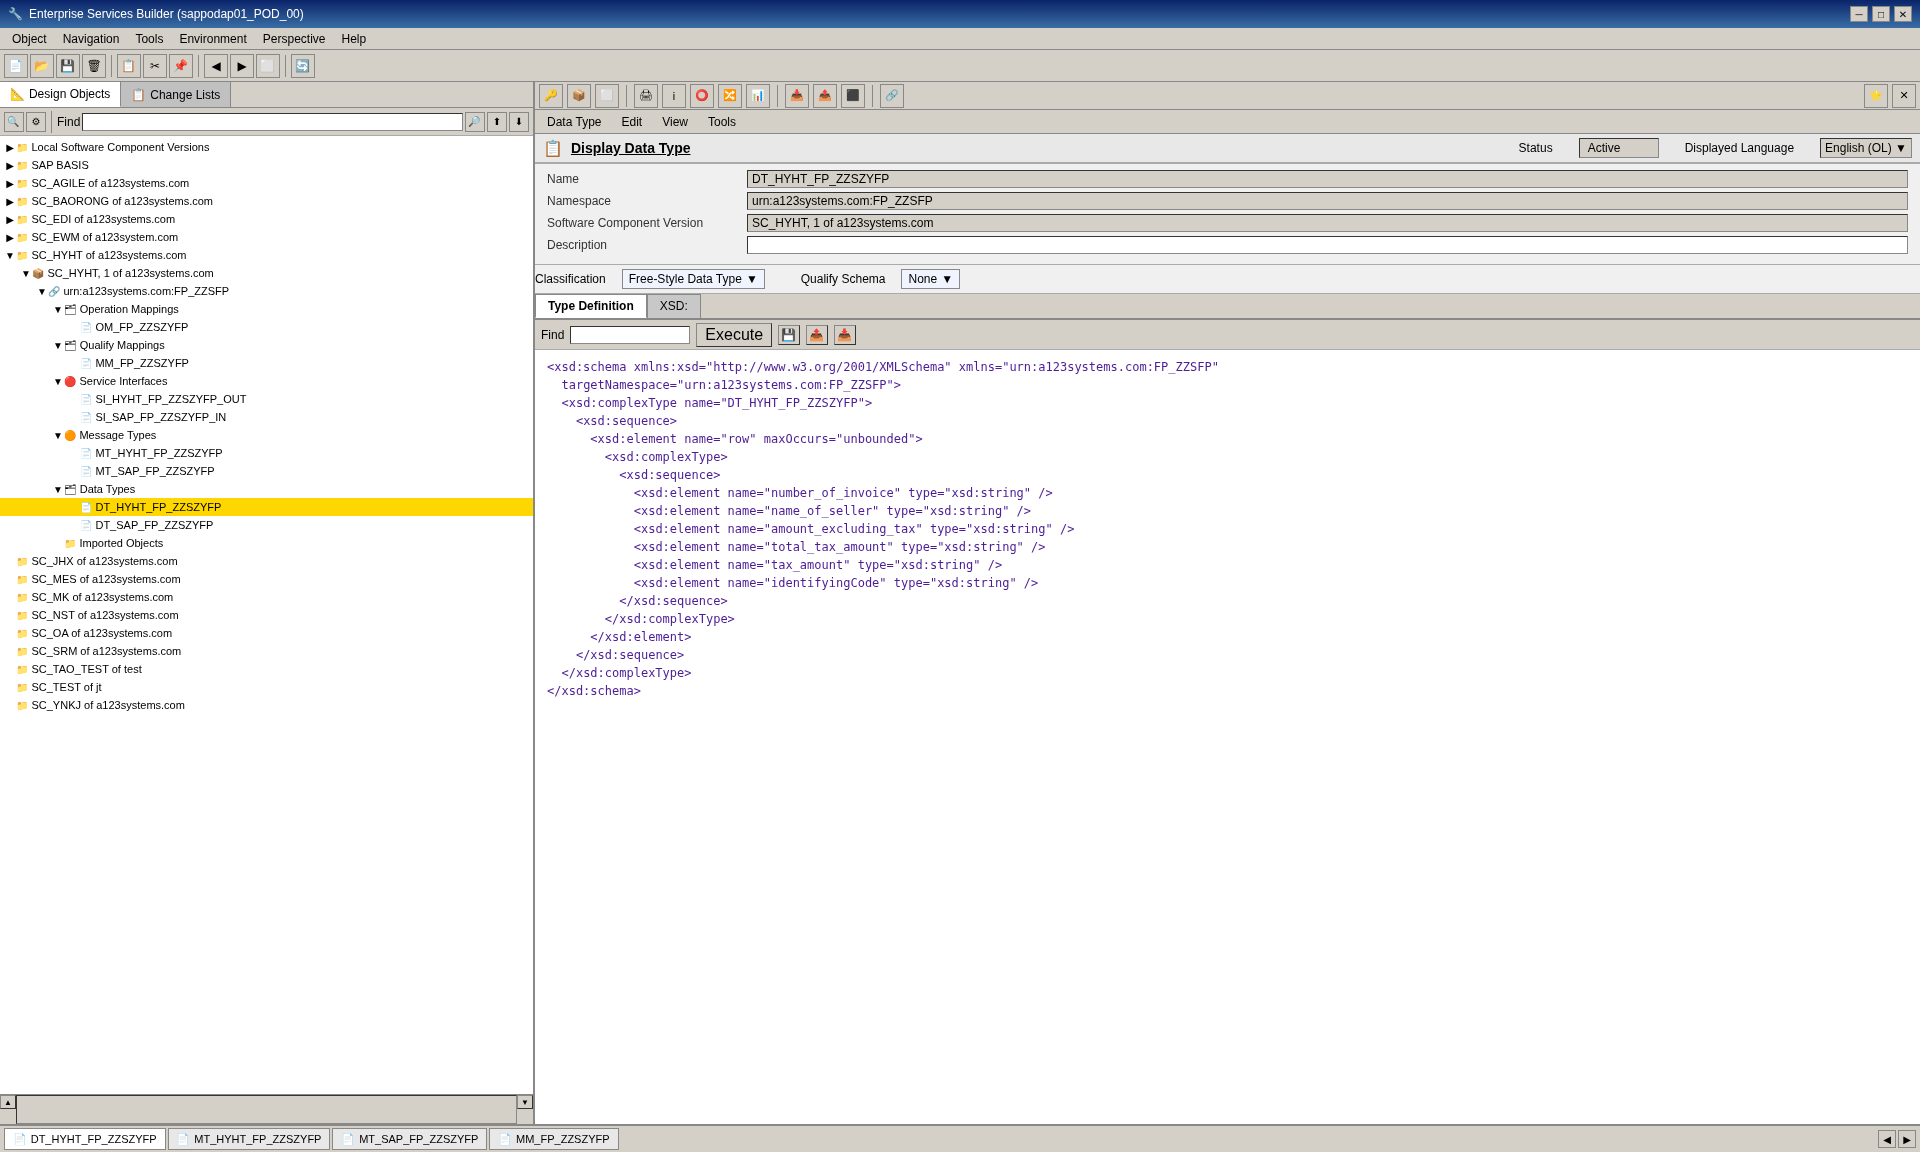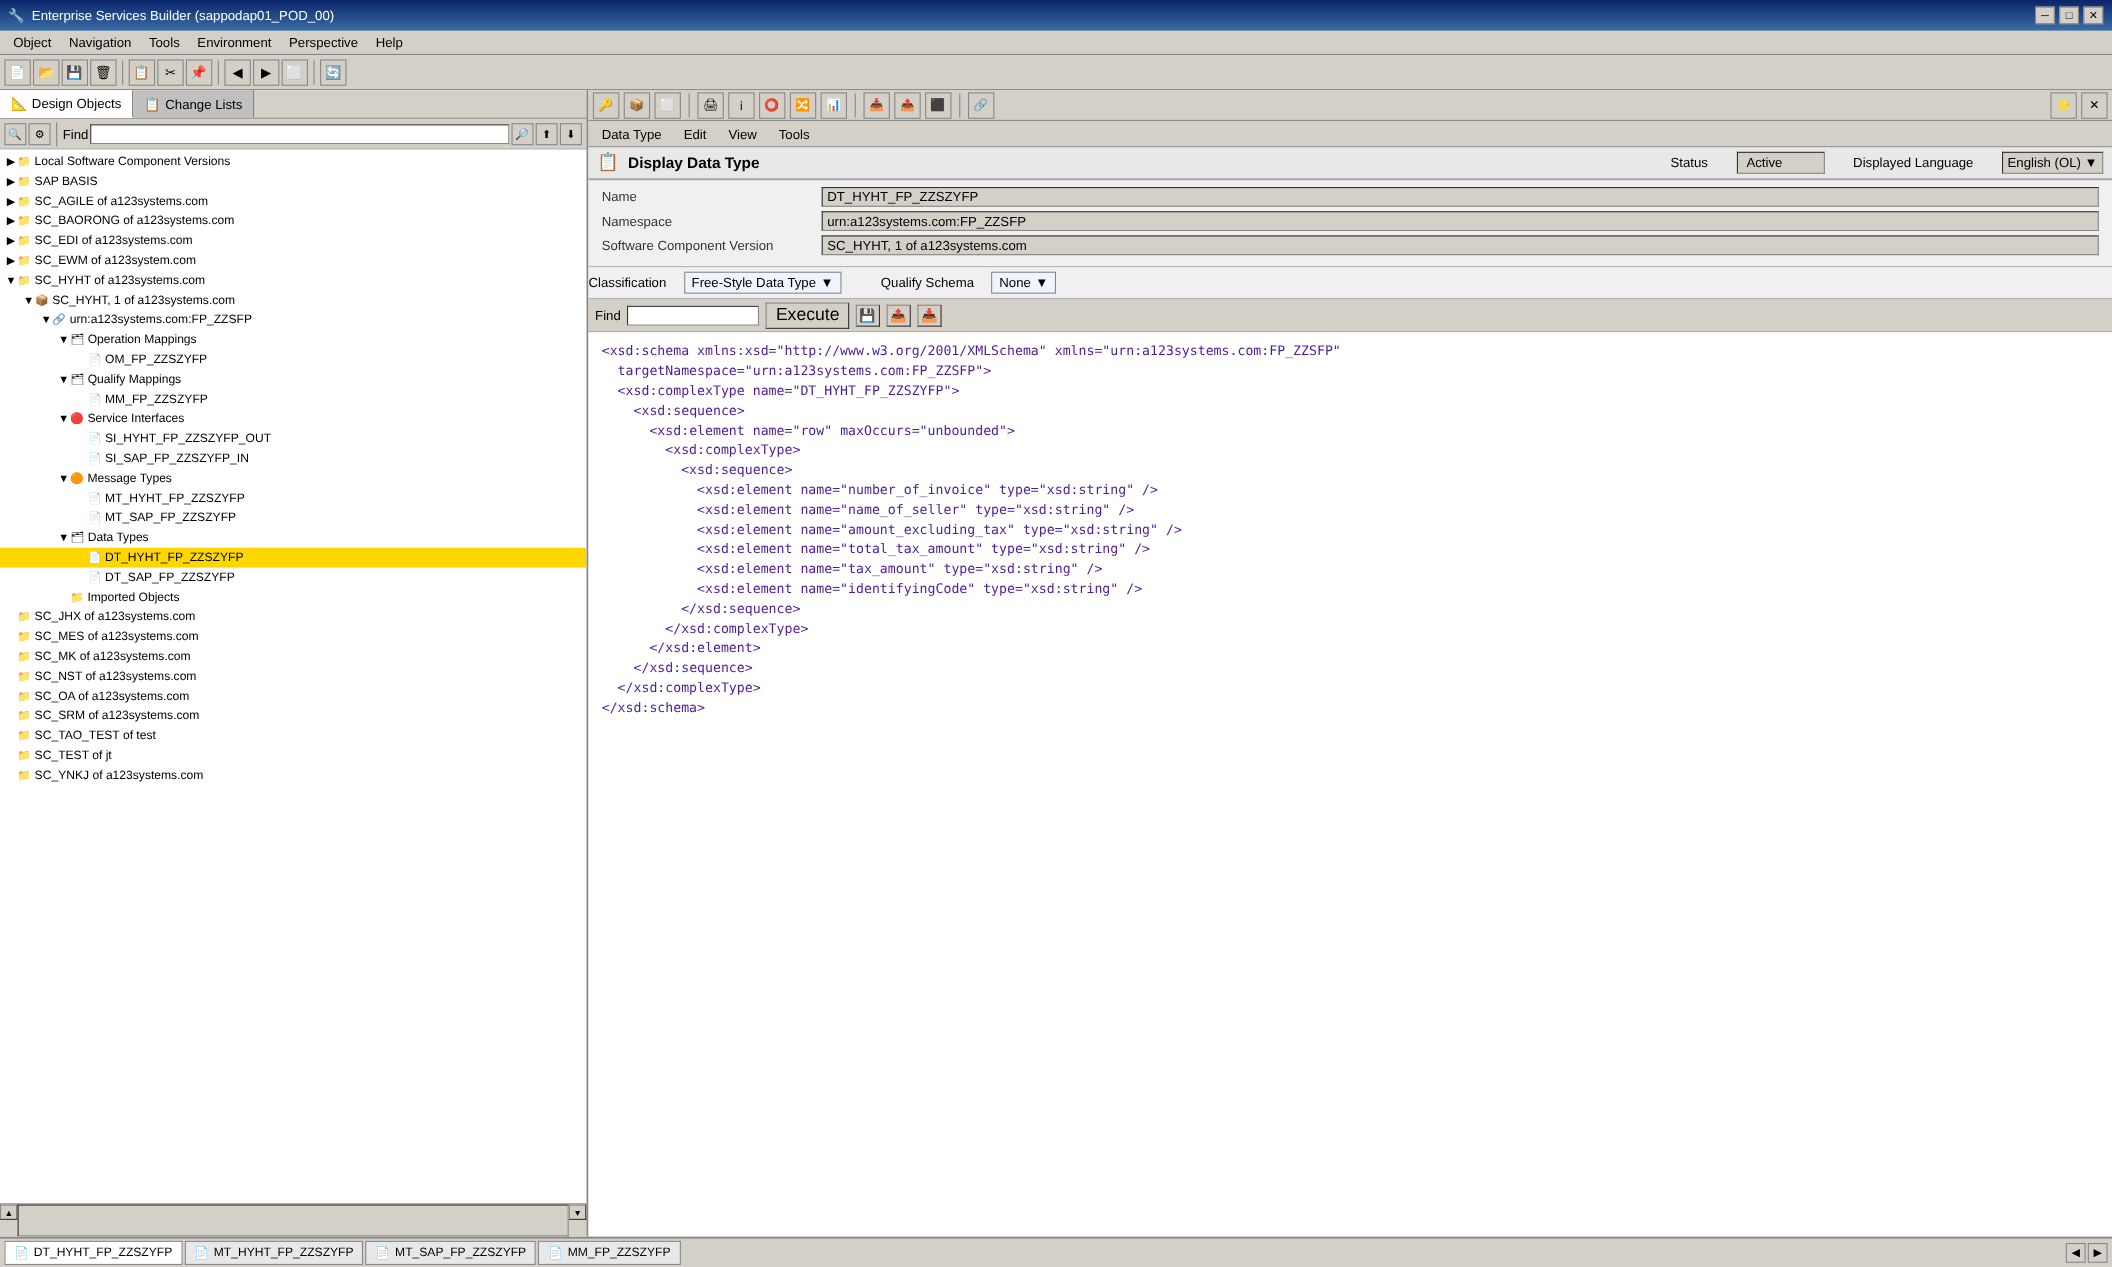--- a/index.html
+++ b/index.html
@@ -634,21 +634,21 @@
 
     <div style="display:flex; align-items:center; background:#d4d0c8; padding:2px 6px; border-bottom:1px solid #888; height:24px; gap:8px;">
       <span class="right-toolbar-item">Data Type</span>
       <span class="right-toolbar-item">Edit</span>
       <span class="right-toolbar-item">View</span>
       <span class="right-toolbar-item">Tools</span>
     </div>
 
     <div class="ddt-header">
       <span style="color:#0000cc; font-size:16px;">📋</span>
-      <span style="font-size:14px; font-weight:bold;">Display Data Type</span>
+      <span style="font-size:14px; font-weight:bold;text-decoration:underline;">Display Data Type</span>
       <div class="ddt-status-area">
         <span style="font-size:12px;">Status</span>
         <div class="status-value">Active</div>
         <span style="font-size:12px;">Displayed Language</span>
         <div class="lang-select">
           <span>English (OL)</span>
           <span>▼</span>
         </div>
       </div>
     </div>
@@ -659,35 +659,43 @@
         <div class="form-value">DT_HYHT_FP_ZZSZYFP</div>
       </div>
       <div class="form-row">
         <span class="form-label">Namespace</span>
         <div class="form-value">urn:a123systems.com:FP_ZZSFP</div>
       </div>
       <div class="form-row">
         <span class="form-label">Software Component Version</span>
         <div class="form-value">SC_HYHT, 1 of a123systems.com</div>
       </div>
+      <div class="form-row">
+        <span class="form-label">Description</span>
+        <div class="form-value editable" style="min-height:18px;">&nbsp;</div>
+      </div>
     </div>
 
     <div class="classification-row">
       <span class="classify-label">Classification</span>
       <div class="classify-select">
         <span>Free-Style Data Type</span>
         <span>▼</span>
       </div>
       <span class="qualify-label">Qualify Schema</span>
       <div class="qualify-select">
         <span>None</span>
         <span>▼</span>
       </div>
     </div>
 
+    <div class="sub-tabs">
+      <div class="sub-tab active">Type Definition</div>
+      <div class="sub-tab">XSD:</div>
+    </div>
 
     <div class="content-toolbar">
       <span class="find-label">Find</span>
       <input type="text" class="find-input" style="">
       <button class="execute-btn">Execute</button>
       <button class="content-toolbar-btn">💾</button>
       <button class="content-toolbar-btn">📤</button>
       <button class="content-toolbar-btn">📥</button>
     </div>
 

